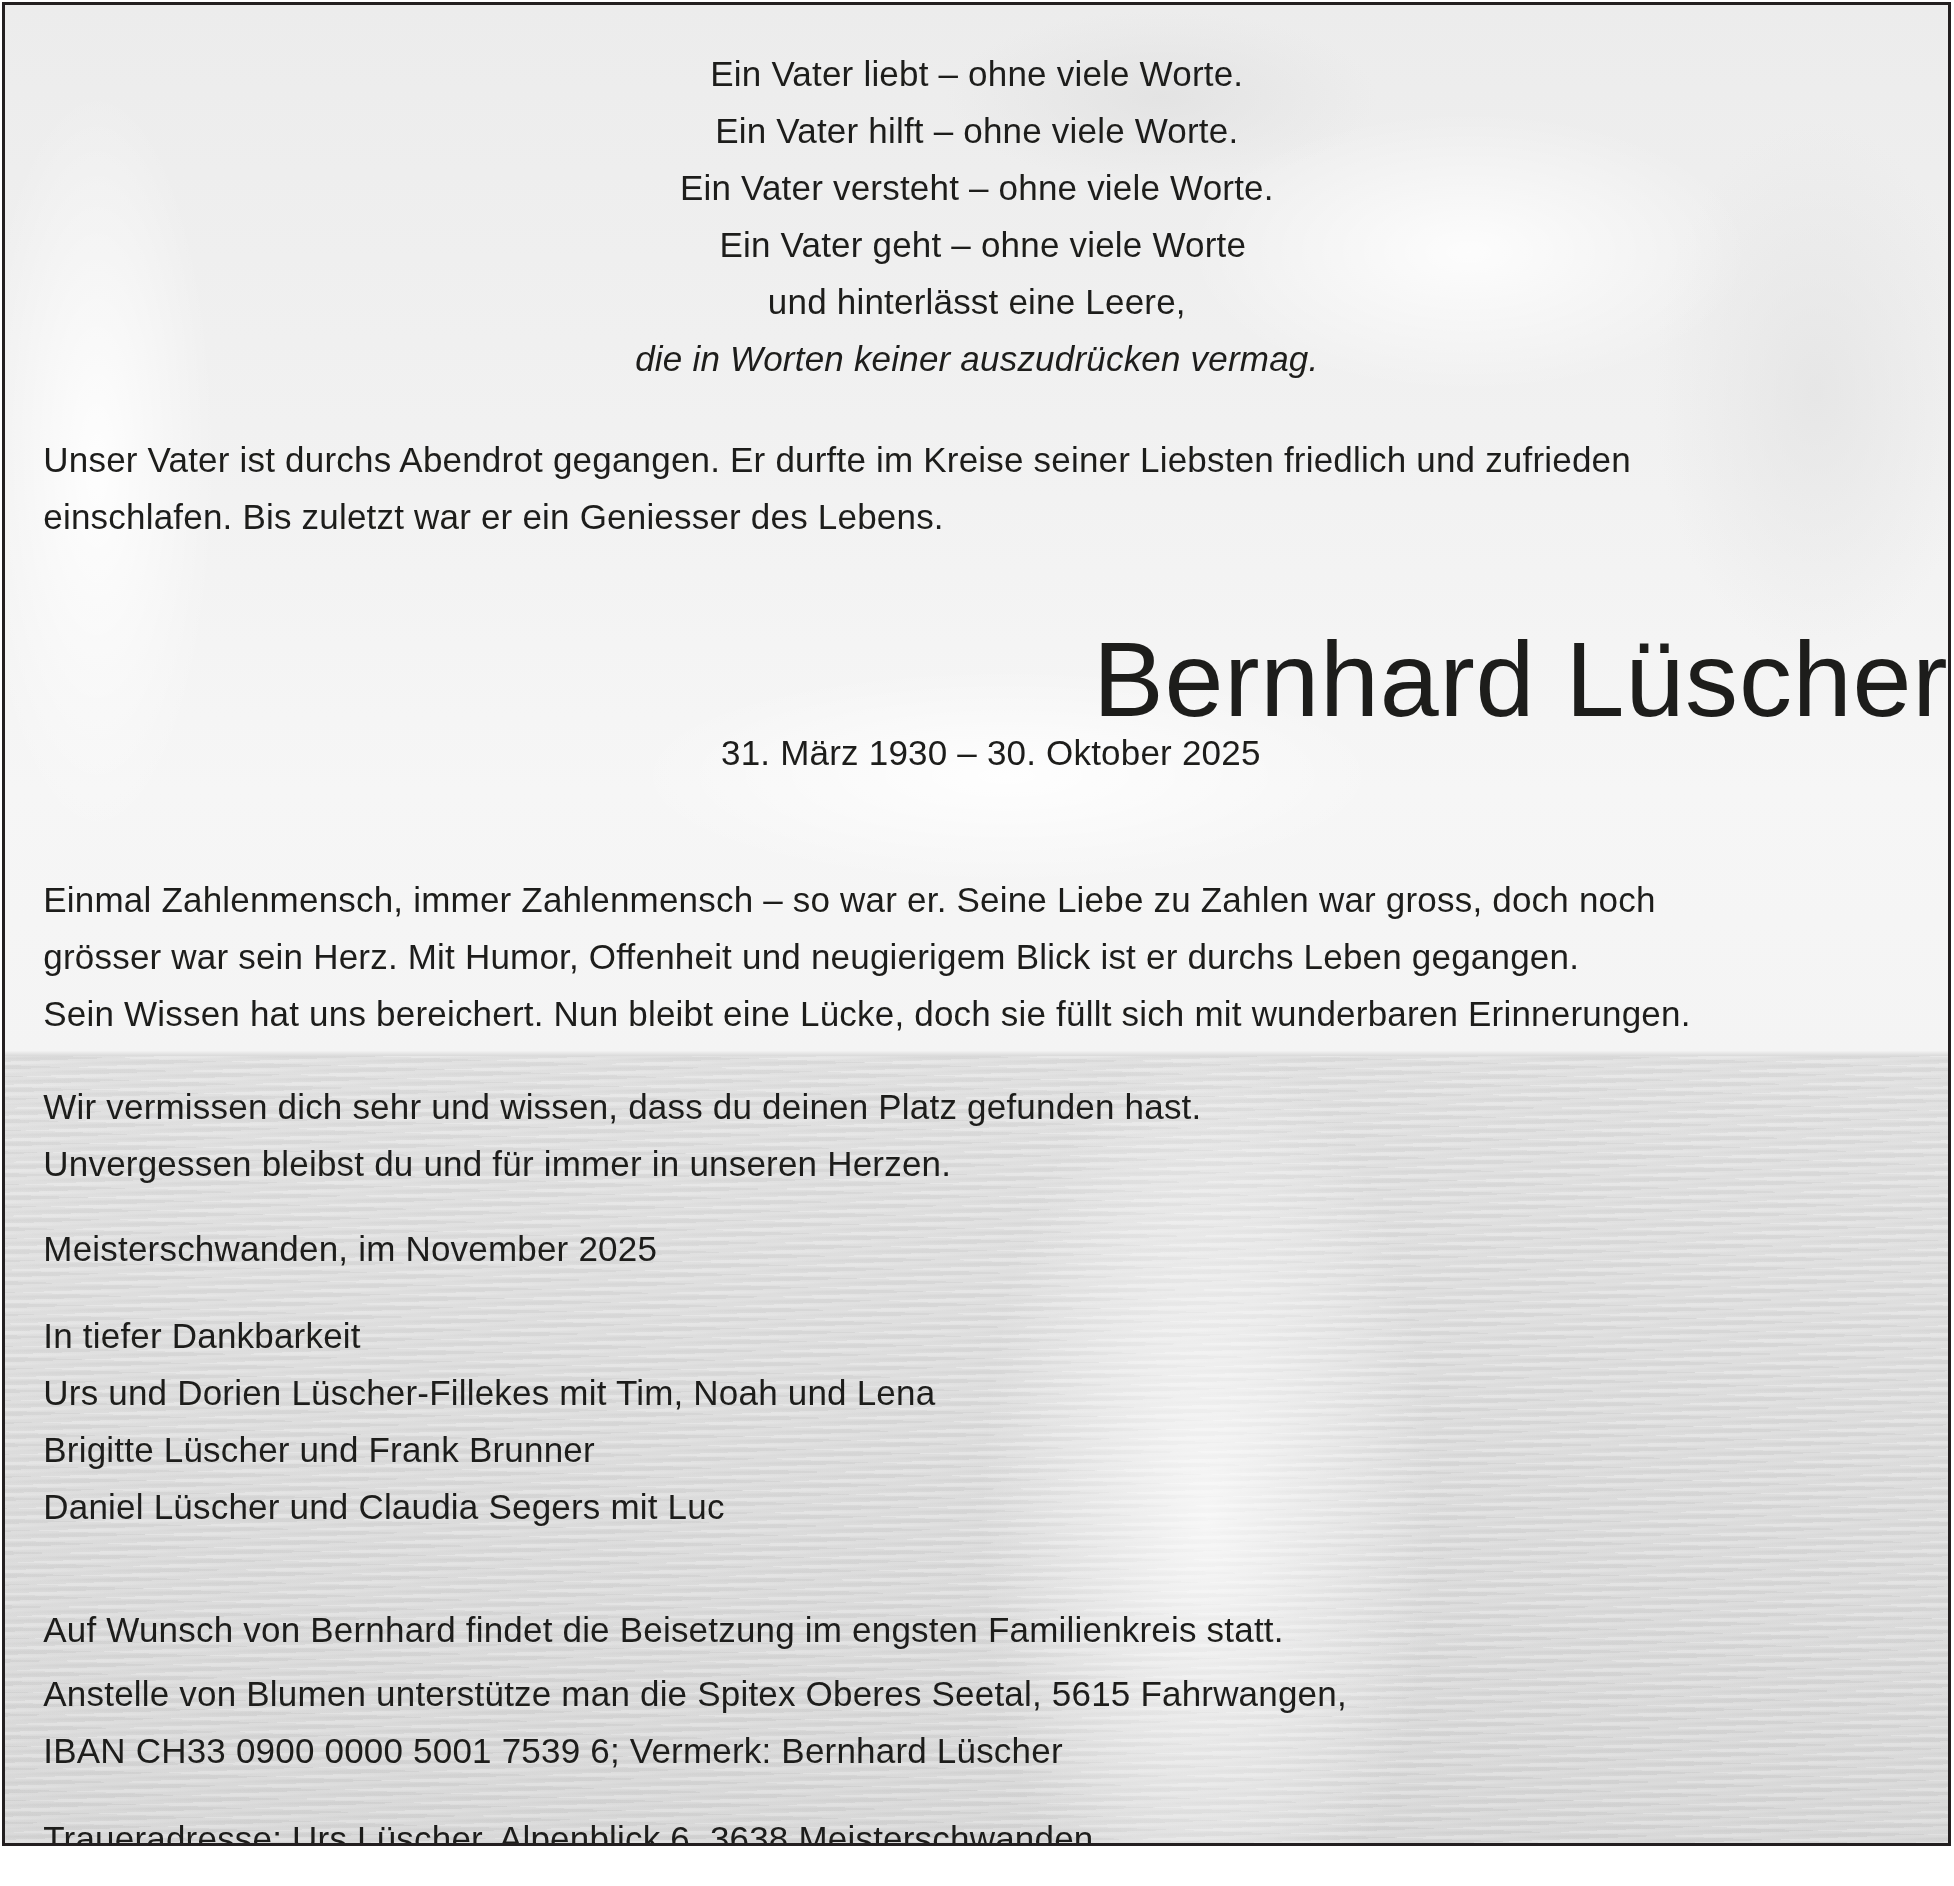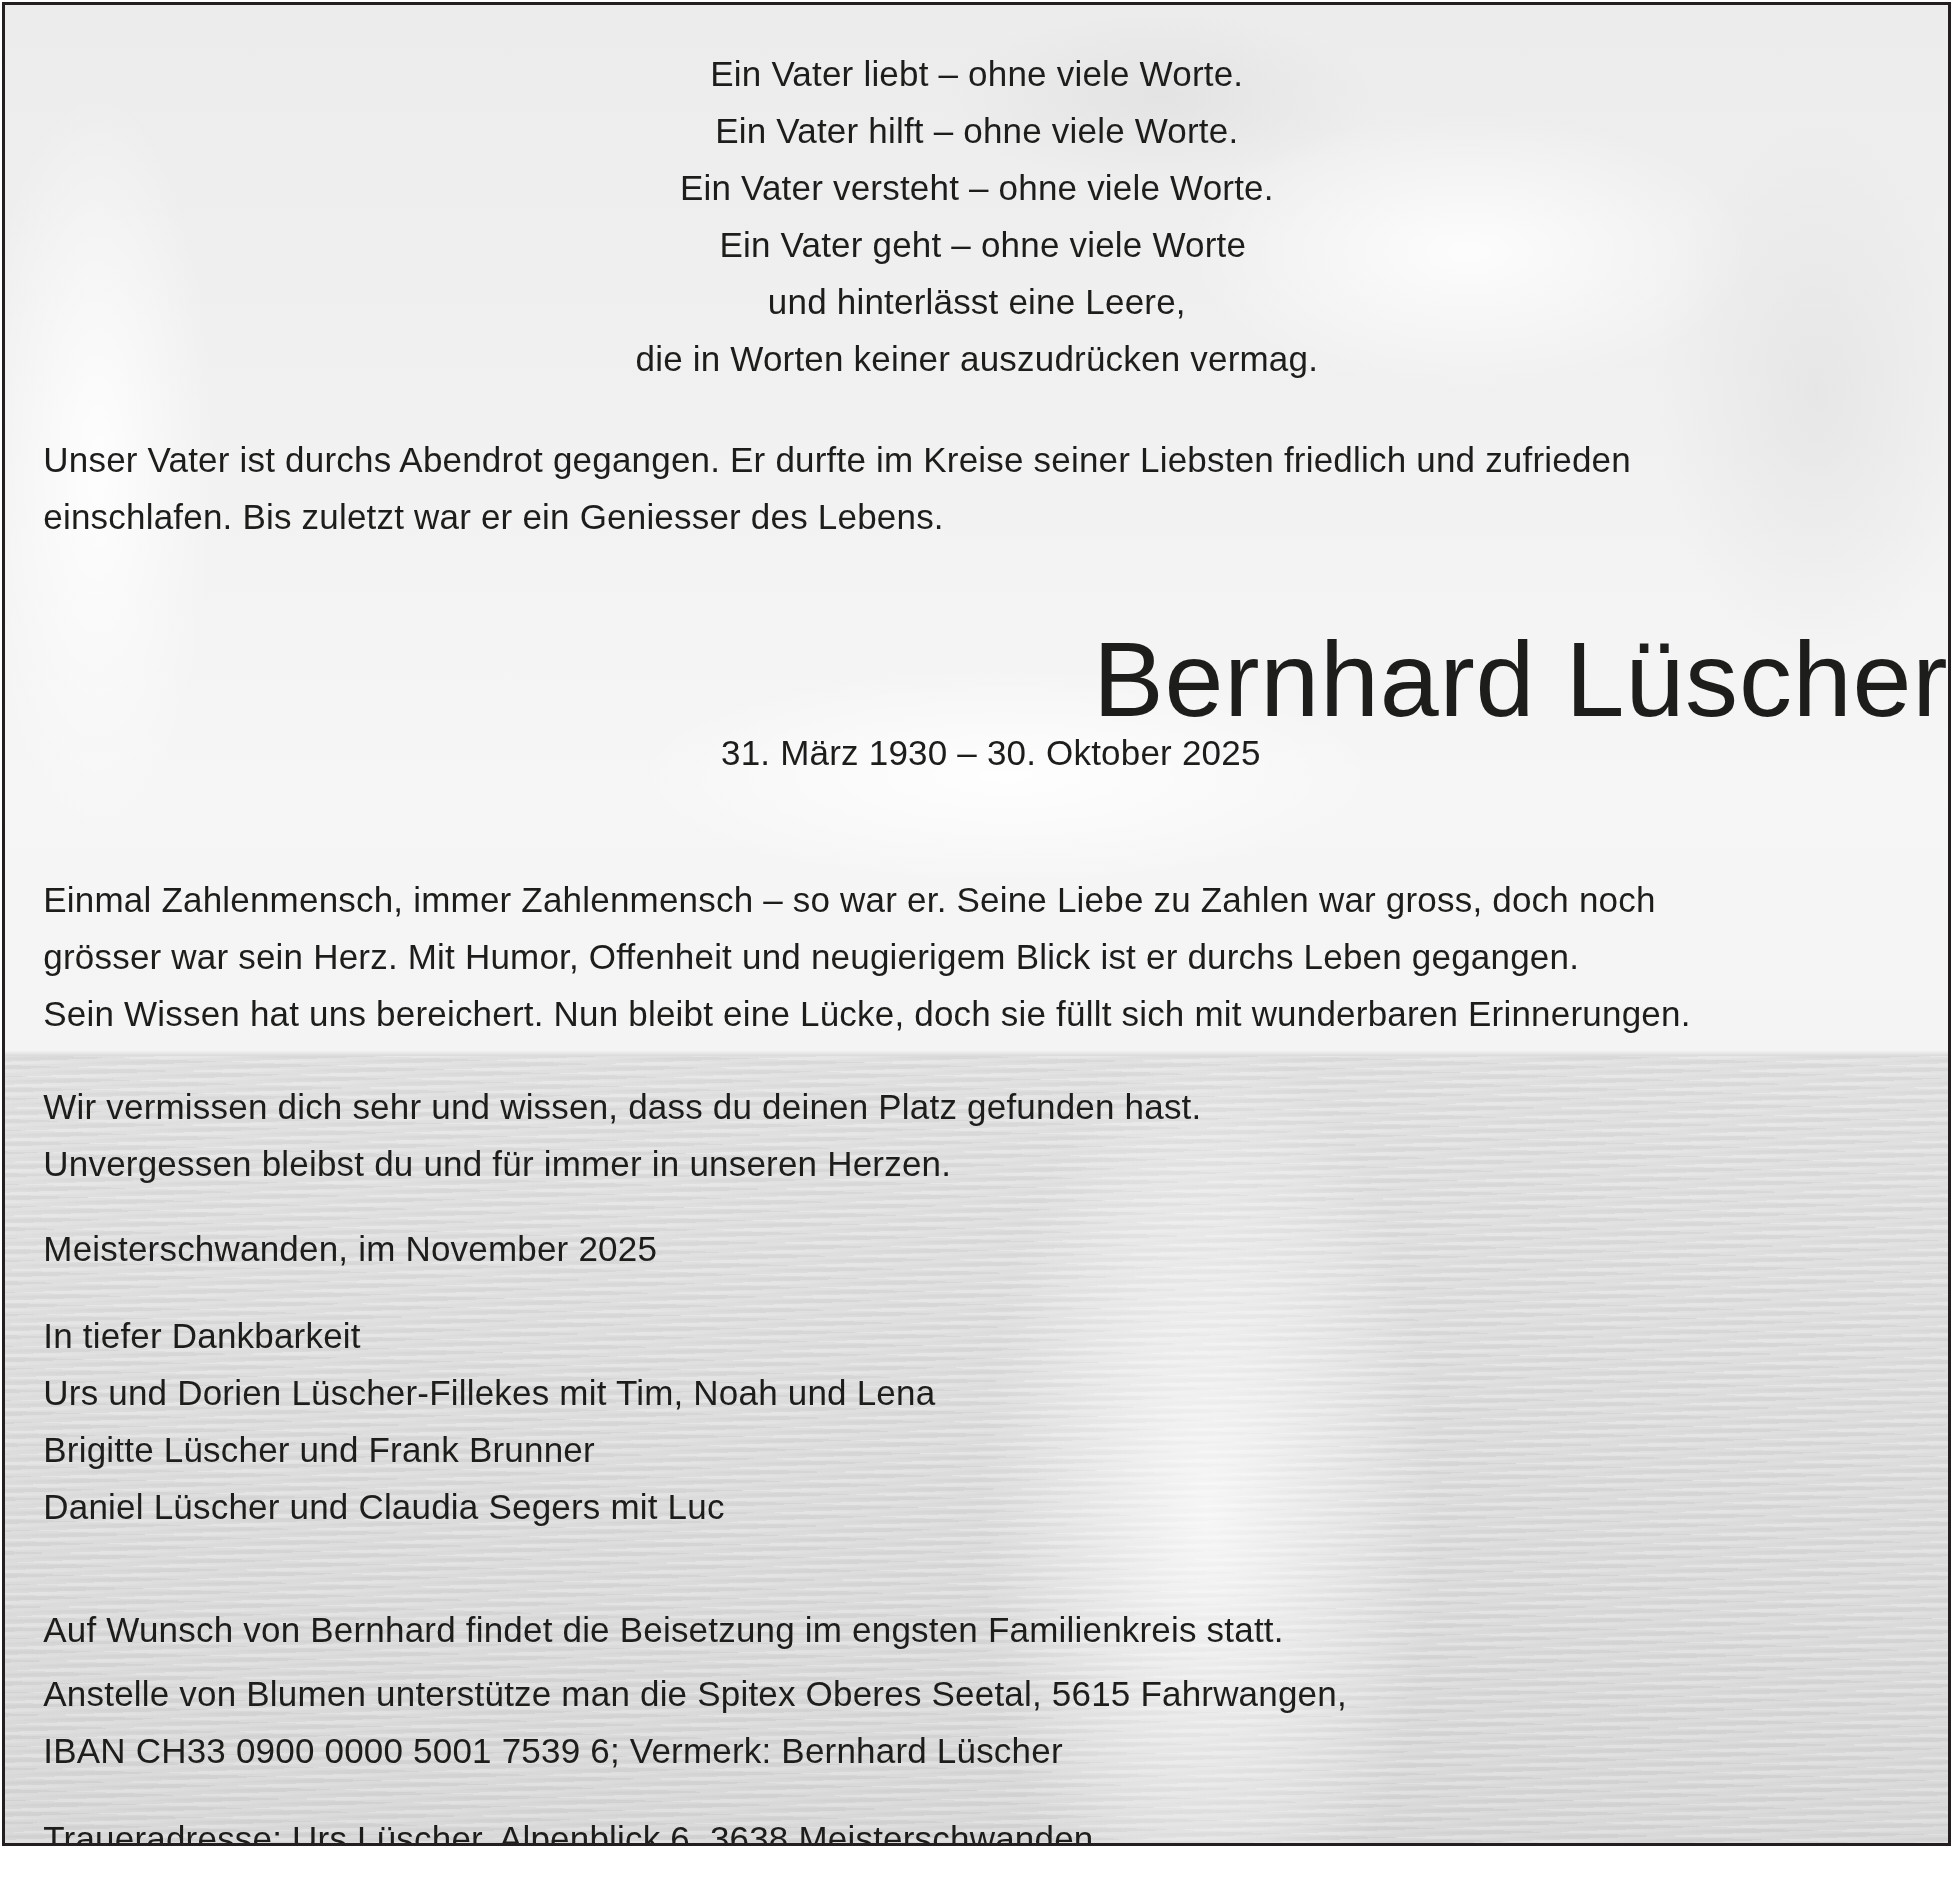--- a/index.html
+++ b/index.html
@@ -95,21 +95,21 @@
   <div class="bg-sea"></div>
   <div class="horizon"></div>
 
   <div class="content">
 
     <div class="line center" style="top:46px;">Ein Vater liebt – ohne viele Worte.</div>
     <div class="line center" style="top:103px;">Ein Vater hilft – ohne viele Worte.</div>
     <div class="line center" style="top:160px;">Ein Vater versteht – ohne viele Worte.</div>
     <div class="line center" style="top:217px;margin-left:12px;">Ein Vater geht – ohne viele Worte</div>
     <div class="line center" style="top:274px;">und hinterlässt eine Leere,</div>
-    <div class="line center" style="top:331px;">die in Worten keiner auszudrücken vermag.</div>
+    <div class="line center" style="top:331px;font-style:italic;">die in Worten keiner auszudrücken vermag.</div>
 
     <div class="line left" style="top:432px;">Unser Vater ist durchs Abendrot gegangen. Er durfte im Kreise seiner Liebsten friedlich und zufrieden</div>
     <div class="line left" style="top:489px;">einschlafen. Bis zuletzt war er ein Geniesser des Lebens.</div>
 
     <div class="name">Bernhard Lüscher</div>
     <div class="line center" style="top:725px;margin-left:28px;">31. März 1930 – 30. Oktober 2025</div>
 
     <div class="line left" style="top:872px;">Einmal Zahlenmensch, immer Zahlenmensch – so war er. Seine Liebe zu Zahlen war gross, doch noch</div>
     <div class="line left" style="top:929px;">grösser war sein Herz. Mit Humor, Offenheit und neugierigem Blick ist er durchs Leben gegangen.</div>
     <div class="line left" style="top:986px;">Sein Wissen hat uns bereichert. Nun bleibt eine Lücke, doch sie füllt sich mit wunderbaren Erinnerungen.</div>

